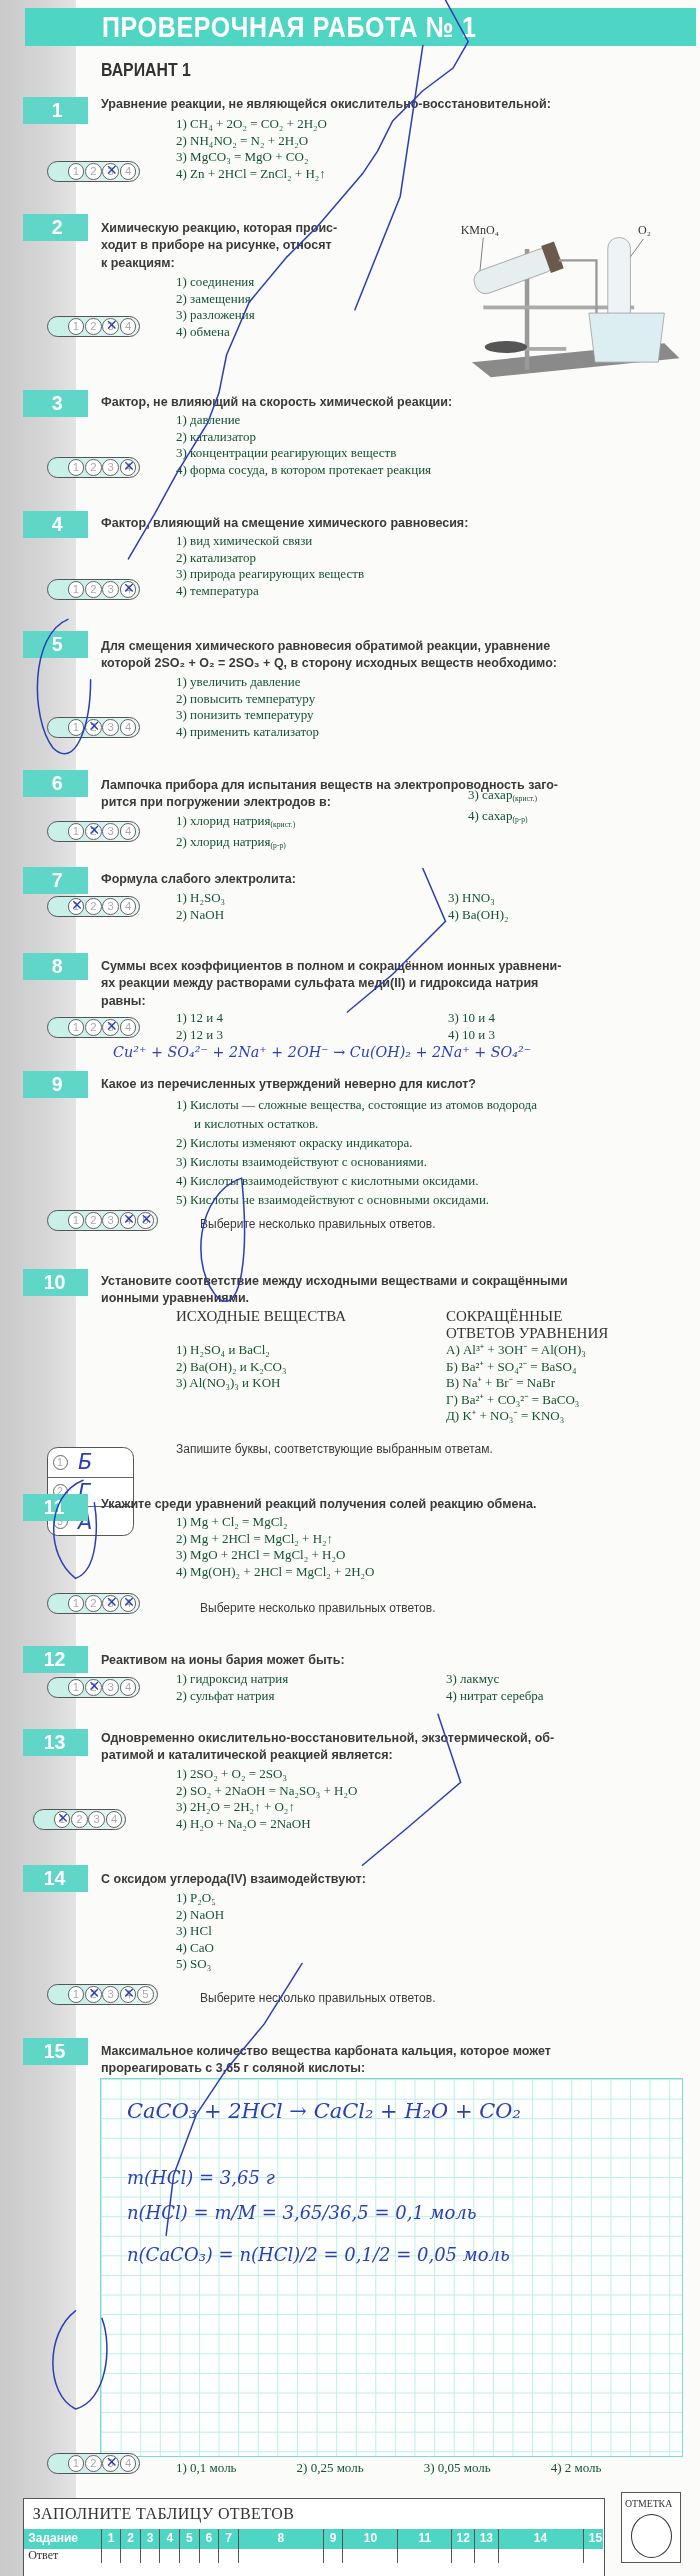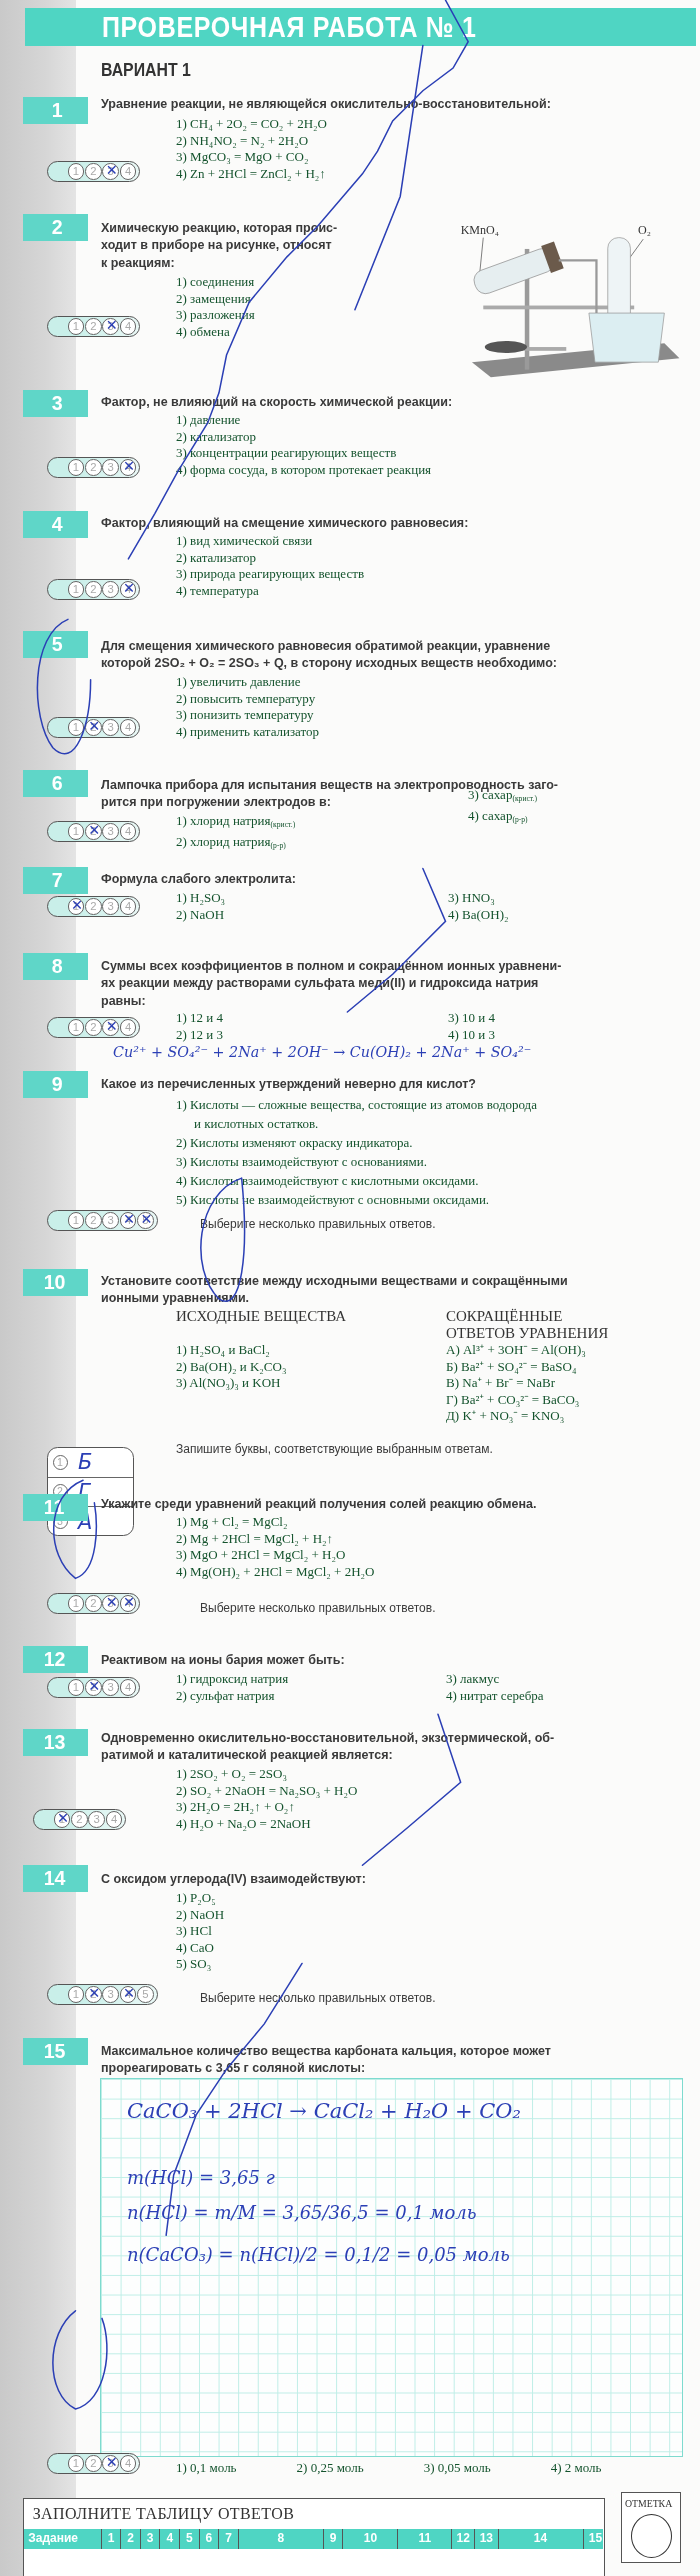--- a/index.html
+++ b/index.html
@@ -481,20 +481,38 @@
     <div class="t-cell" style="width:19.6px">7</div>
     <div class="t-cell" style="width:85px">8</div>
     <div class="t-cell" style="width:19.6px">9</div>
     <div class="t-cell" style="width:55px">10</div>
     <div class="t-cell" style="width:54px">11</div>
     <div class="t-cell" style="width:22.7px">12</div>
     <div class="t-cell" style="width:23.4px">13</div>
     <div class="t-cell" style="width:85px">14</div>
     <div class="t-cell" style="width:24px; border-right:none">15</div>
   </div>
+  <div class="t-row">
+    <div class="t-cell" style="width:78px; text-align:left; padding-left:4.5px">Ответ</div>
+    <div class="t-cell" style="width:19.6px"></div>
+    <div class="t-cell" style="width:19.6px"></div>
+    <div class="t-cell" style="width:19.6px"></div>
+    <div class="t-cell" style="width:19.6px"></div>
+    <div class="t-cell" style="width:19.6px"></div>
+    <div class="t-cell" style="width:19.6px"></div>
+    <div class="t-cell" style="width:19.6px"></div>
+    <div class="t-cell" style="width:85px"></div>
+    <div class="t-cell" style="width:19.6px"></div>
+    <div class="t-cell" style="width:55px"></div>
+    <div class="t-cell" style="width:54px"></div>
+    <div class="t-cell" style="width:22.7px"></div>
+    <div class="t-cell" style="width:23.4px"></div>
+    <div class="t-cell" style="width:85px"></div>
+    <div class="t-cell" style="width:24px; border-right:none"></div>
+  </div>
 </div>
 
 <div class="mark-box">
   <div class="mark-label">ОТМЕТКА</div>
   <div class="mark-circle"></div>
 </div>
 
 <svg class="pen" style="left:0;top:0" width="700" height="2576" viewBox="0 0 927 3411">
   <g fill="none" stroke="#2b3fb5" stroke-width="2" stroke-linecap="round">
     <path d="M590 0 L620 55 L600 90 L560 120 L520 160 L500 200 L480 230 L420 300 L380 340 L330 400 L300 470 L290 520 L275 560 L235 625 L205 680 L170 740"></path>

